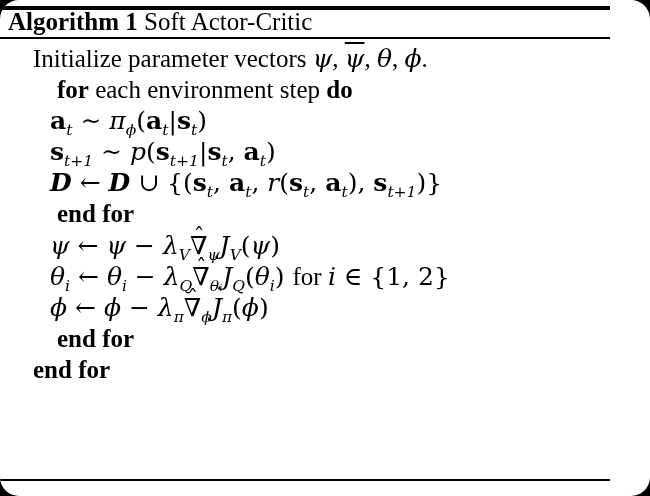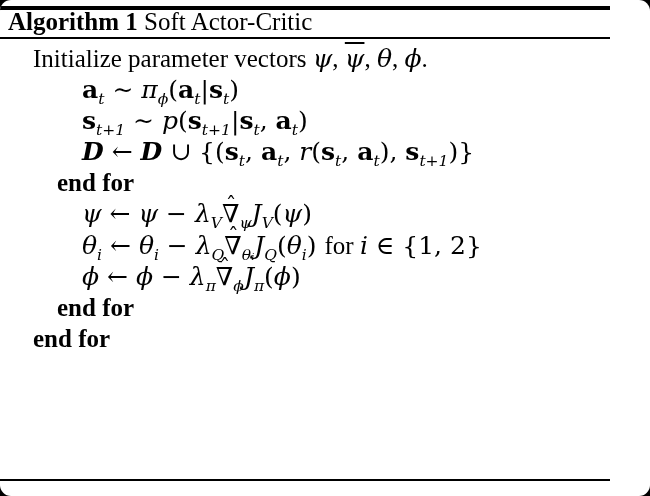--- a/index.html
+++ b/index.html
@@ -5,41 +5,41 @@
   html, body { margin: 0; padding: 0; }
   body {
     width: 650px; height: 496px;
     background: #000000;
     font-family: "Liberation Serif", serif;
   }
   .page {
     position: relative;
     width: 650px; height: 496px;
     background: #ffffff;
-    border-radius: 11px;
+    border-radius: 19px;
     overflow: hidden;
     color: #000000;
   }
   .rule { position: absolute; left: 0; background: #000000; }
   .rule-top    { top: 6px;   width: 610px; height: 4px; }
   .rule-mid    { top: 37px;  width: 610px; height: 2px; }
   .rule-bottom { top: 479px; width: 610px; height: 2px; }
   .algo-title {
     position: absolute; top: 9px; left: 8px;
     font-size: 25px; line-height: 26px; white-space: nowrap;
   }
   .algo-title .label { font-weight: 700; }
   .algo-body {
     position: absolute; top: 43px; left: 0; right: 14px;
     font-size: 25px;
   }
   .algo-line { line-height: 31.1px; white-space: nowrap; }
   .indent-0 { padding-left: 33px; }
   .indent-1 { padding-left: 57px; }
-  .indent-2 { padding-left: 82px; }
+  .indent-2 { padding-left: 50px; }
   .t-rm  { font-family: "Liberation Serif", serif; }
   .t-kw  { font-family: "Liberation Serif", serif; font-weight: 700; }
   .t-mop { font-family: "DejaVu Serif", serif; }
   .t-it  { font-family: "DejaVu Serif", serif; font-style: italic; }
   .t-bf  { font-family: "DejaVu Serif", serif; font-weight: 700; }
   .t-cal { font-family: "DejaVu Serif", serif; font-style: italic; font-weight: 600; }
   sub { font-size: 0.62em; line-height: 0; }
   .bar { text-decoration: overline; }
   .hat { position: relative; display: inline-block; }
   .hat::after {
@@ -53,20 +53,21 @@
 <body>
 
 <div class="page">
   <div class="rule rule-top"></div>
   <div class="algo-title">
     <span class="label">Algorithm 1</span><span>&nbsp;</span><span class="name">Soft Actor-Critic</span>
   </div>
   <div class="rule rule-mid"></div>
   <div class="algo-body">
       <div class="algo-line indent-0"><span class="t-rm">Initialize parameter vectors </span><span class="t-it">ψ</span><span class="t-rm">, </span><span class="t-it bar">ψ</span><span class="t-rm">, </span><span class="t-it">θ</span><span class="t-rm">, </span><span class="t-it">ϕ</span><span class="t-rm">.</span></div>
+      <div class="algo-line indent-1"><span class="t-kw">for</span><span class="t-rm"> each environment step </span><span class="t-kw">do</span></div>
       <div class="algo-line indent-2"><span class="t-bf">a</span><sub class="t-it">t</sub><span class="t-mop"> ∼ </span><span class="t-it">π</span><sub class="t-it">ϕ</sub><span class="t-mop">(</span><span class="t-bf">a</span><sub class="t-it">t</sub><span class="t-mop">|</span><span class="t-bf">s</span><sub class="t-it">t</sub><span class="t-mop">)</span></div>
       <div class="algo-line indent-2"><span class="t-bf">s</span><sub class="t-it">t+1</sub><span class="t-mop"> ∼ </span><span class="t-it">p</span><span class="t-mop">(</span><span class="t-bf">s</span><sub class="t-it">t+1</sub><span class="t-mop">|</span><span class="t-bf">s</span><sub class="t-it">t</sub><span class="t-mop">, </span><span class="t-bf">a</span><sub class="t-it">t</sub><span class="t-mop">)</span></div>
       <div class="algo-line indent-2"><span class="t-cal">D</span><span class="t-mop"> ← </span><span class="t-cal">D</span><span class="t-mop"> ∪ {(</span><span class="t-bf">s</span><sub class="t-it">t</sub><span class="t-mop">, </span><span class="t-bf">a</span><sub class="t-it">t</sub><span class="t-mop">, </span><span class="t-it">r</span><span class="t-mop">(</span><span class="t-bf">s</span><sub class="t-it">t</sub><span class="t-mop">, </span><span class="t-bf">a</span><sub class="t-it">t</sub><span class="t-mop">), </span><span class="t-bf">s</span><sub class="t-it">t+1</sub><span class="t-mop">)}</span></div>
       <div class="algo-line indent-1"><span class="t-kw">end for</span></div>
       <div class="algo-line indent-2"><span class="t-it">ψ</span><span class="t-mop"> ← </span><span class="t-it">ψ</span><span class="t-mop"> − </span><span class="t-it">λ</span><sub class="t-it">V</sub><span class="t-mop hat" data-hat="ˆ">∇</span><sub class="t-it">ψ</sub><span class="t-it">J</span><sub class="t-it">V</sub><span class="t-mop">(</span><span class="t-it">ψ</span><span class="t-mop">)</span></div>
       <div class="algo-line indent-2"><span class="t-it">θ</span><sub class="t-it">i</sub><span class="t-mop"> ← </span><span class="t-it">θ</span><sub class="t-it">i</sub><span class="t-mop"> − </span><span class="t-it">λ</span><sub class="t-it">Q</sub><span class="t-mop hat" data-hat="ˆ">∇</span><sub class="t-it">θᵢ</sub><span class="t-it">J</span><sub class="t-it">Q</sub><span class="t-mop">(</span><span class="t-it">θ</span><sub class="t-it">i</sub><span class="t-mop">) </span><span class="t-rm">for </span><span class="t-it">i</span><span class="t-mop"> ∈ {1, 2}</span></div>
       <div class="algo-line indent-2"><span class="t-it">ϕ</span><span class="t-mop"> ← </span><span class="t-it">ϕ</span><span class="t-mop"> − </span><span class="t-it">λ</span><sub class="t-it">π</sub><span class="t-mop hat" data-hat="ˆ">∇</span><sub class="t-it">ϕ</sub><span class="t-it">J</span><sub class="t-it">π</sub><span class="t-mop">(</span><span class="t-it">ϕ</span><span class="t-mop">)</span></div>
       <div class="algo-line indent-1"><span class="t-kw">end for</span></div>
       <div class="algo-line indent-0"><span class="t-kw">end for</span></div>
     </div>

